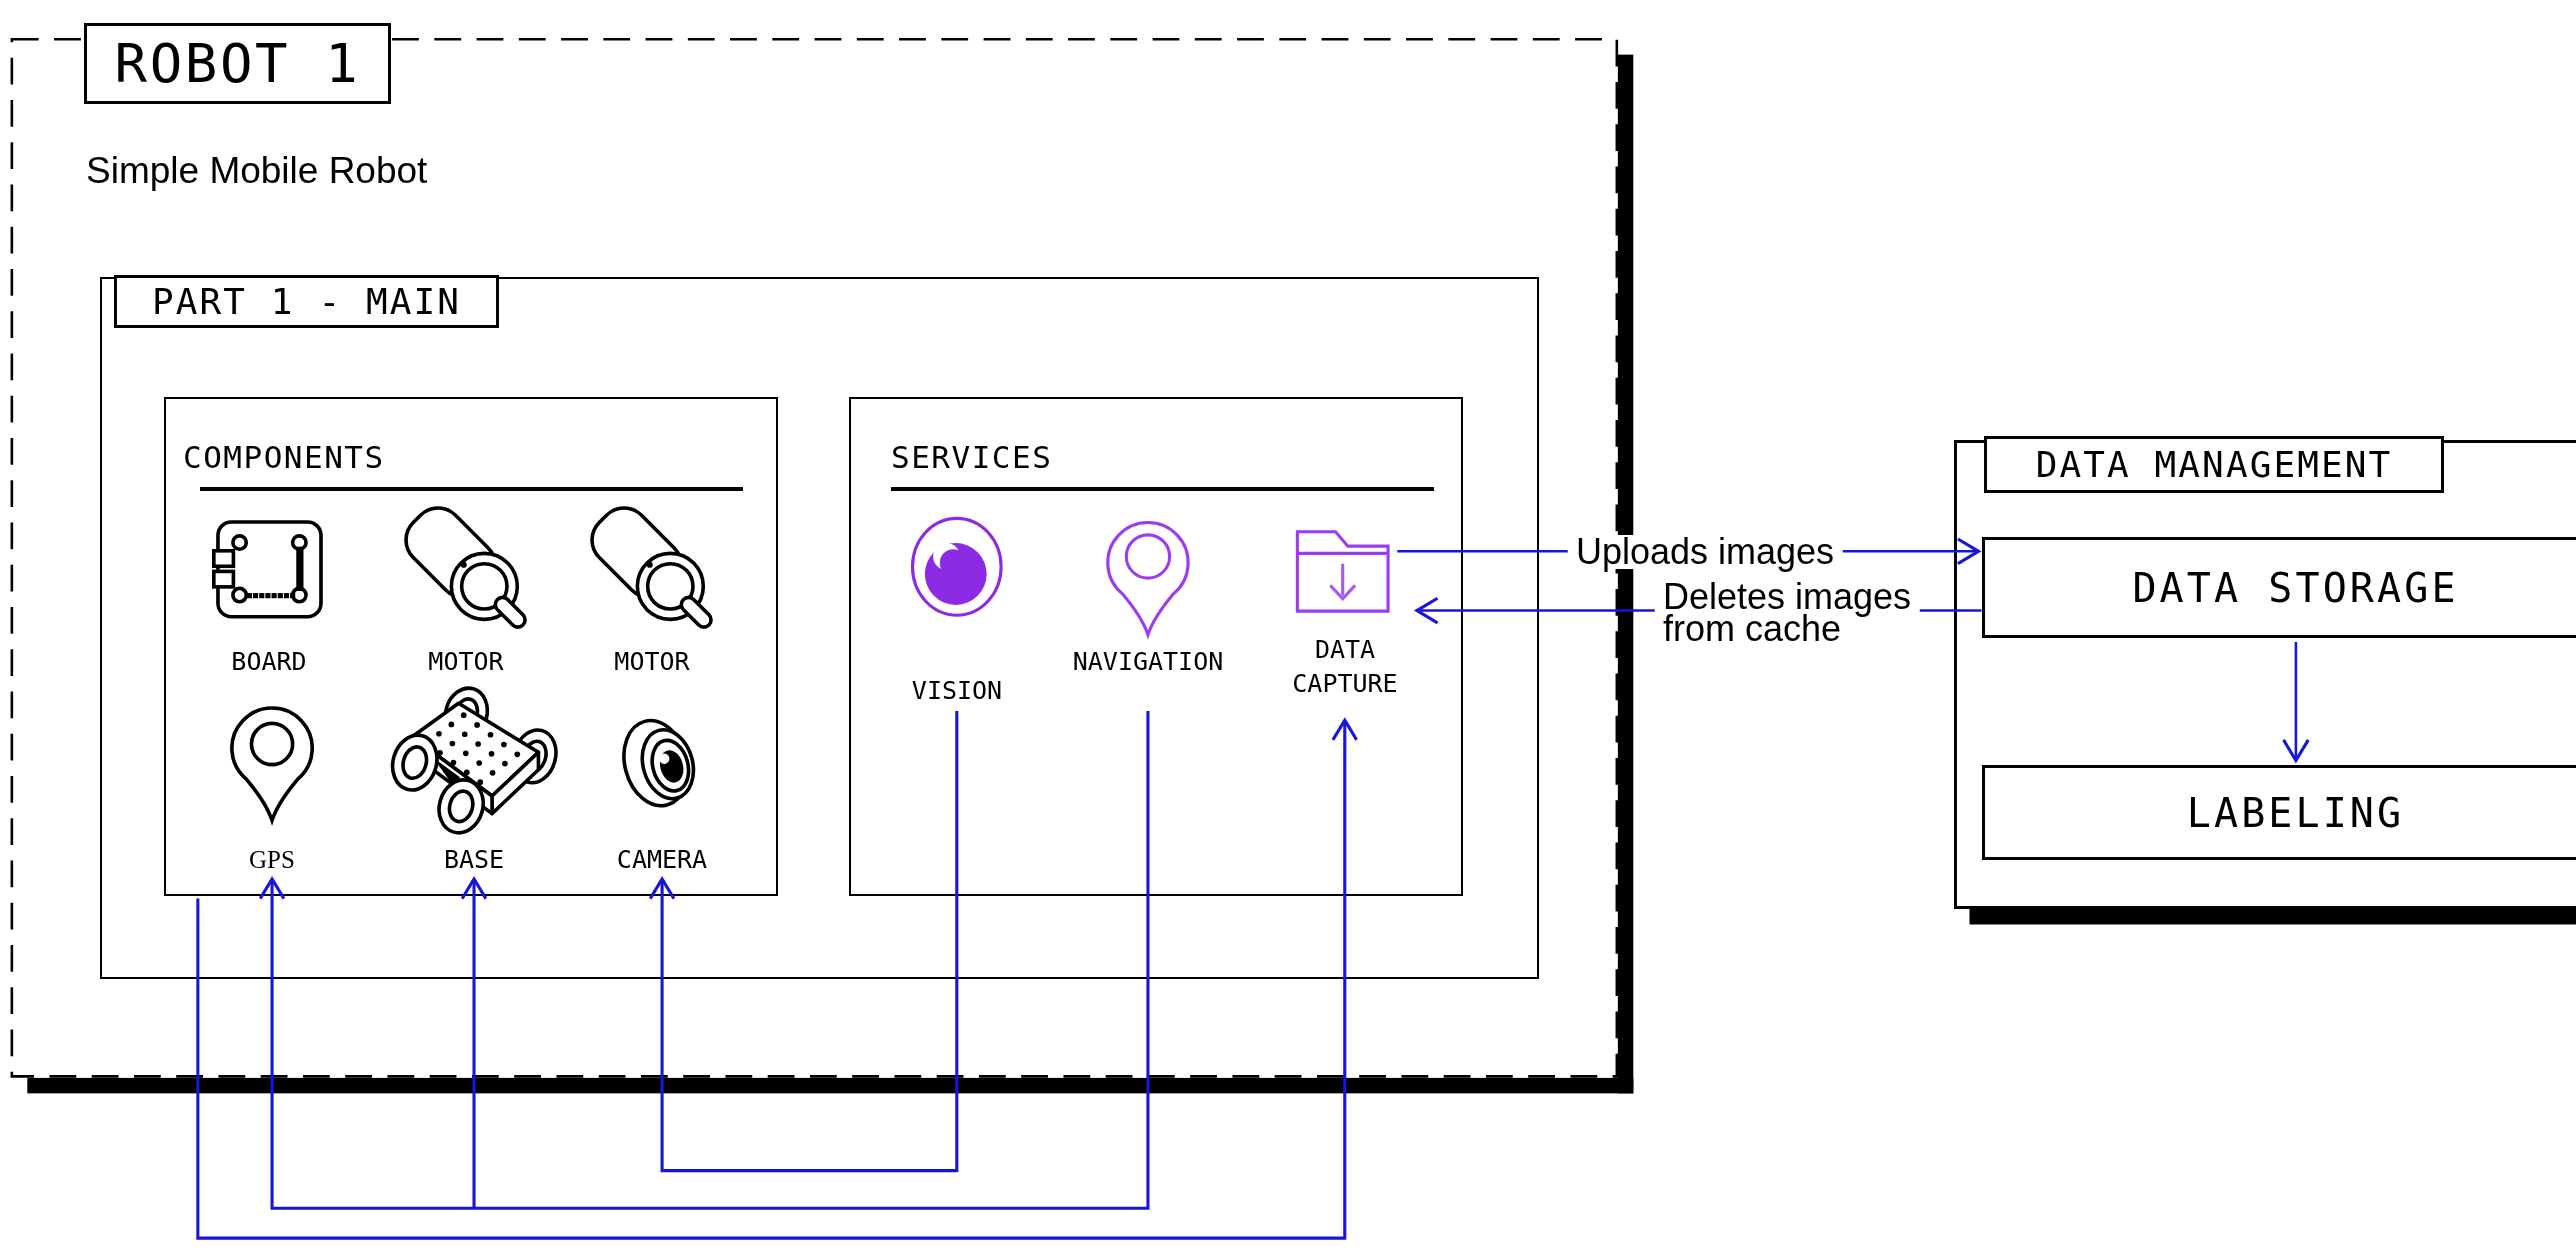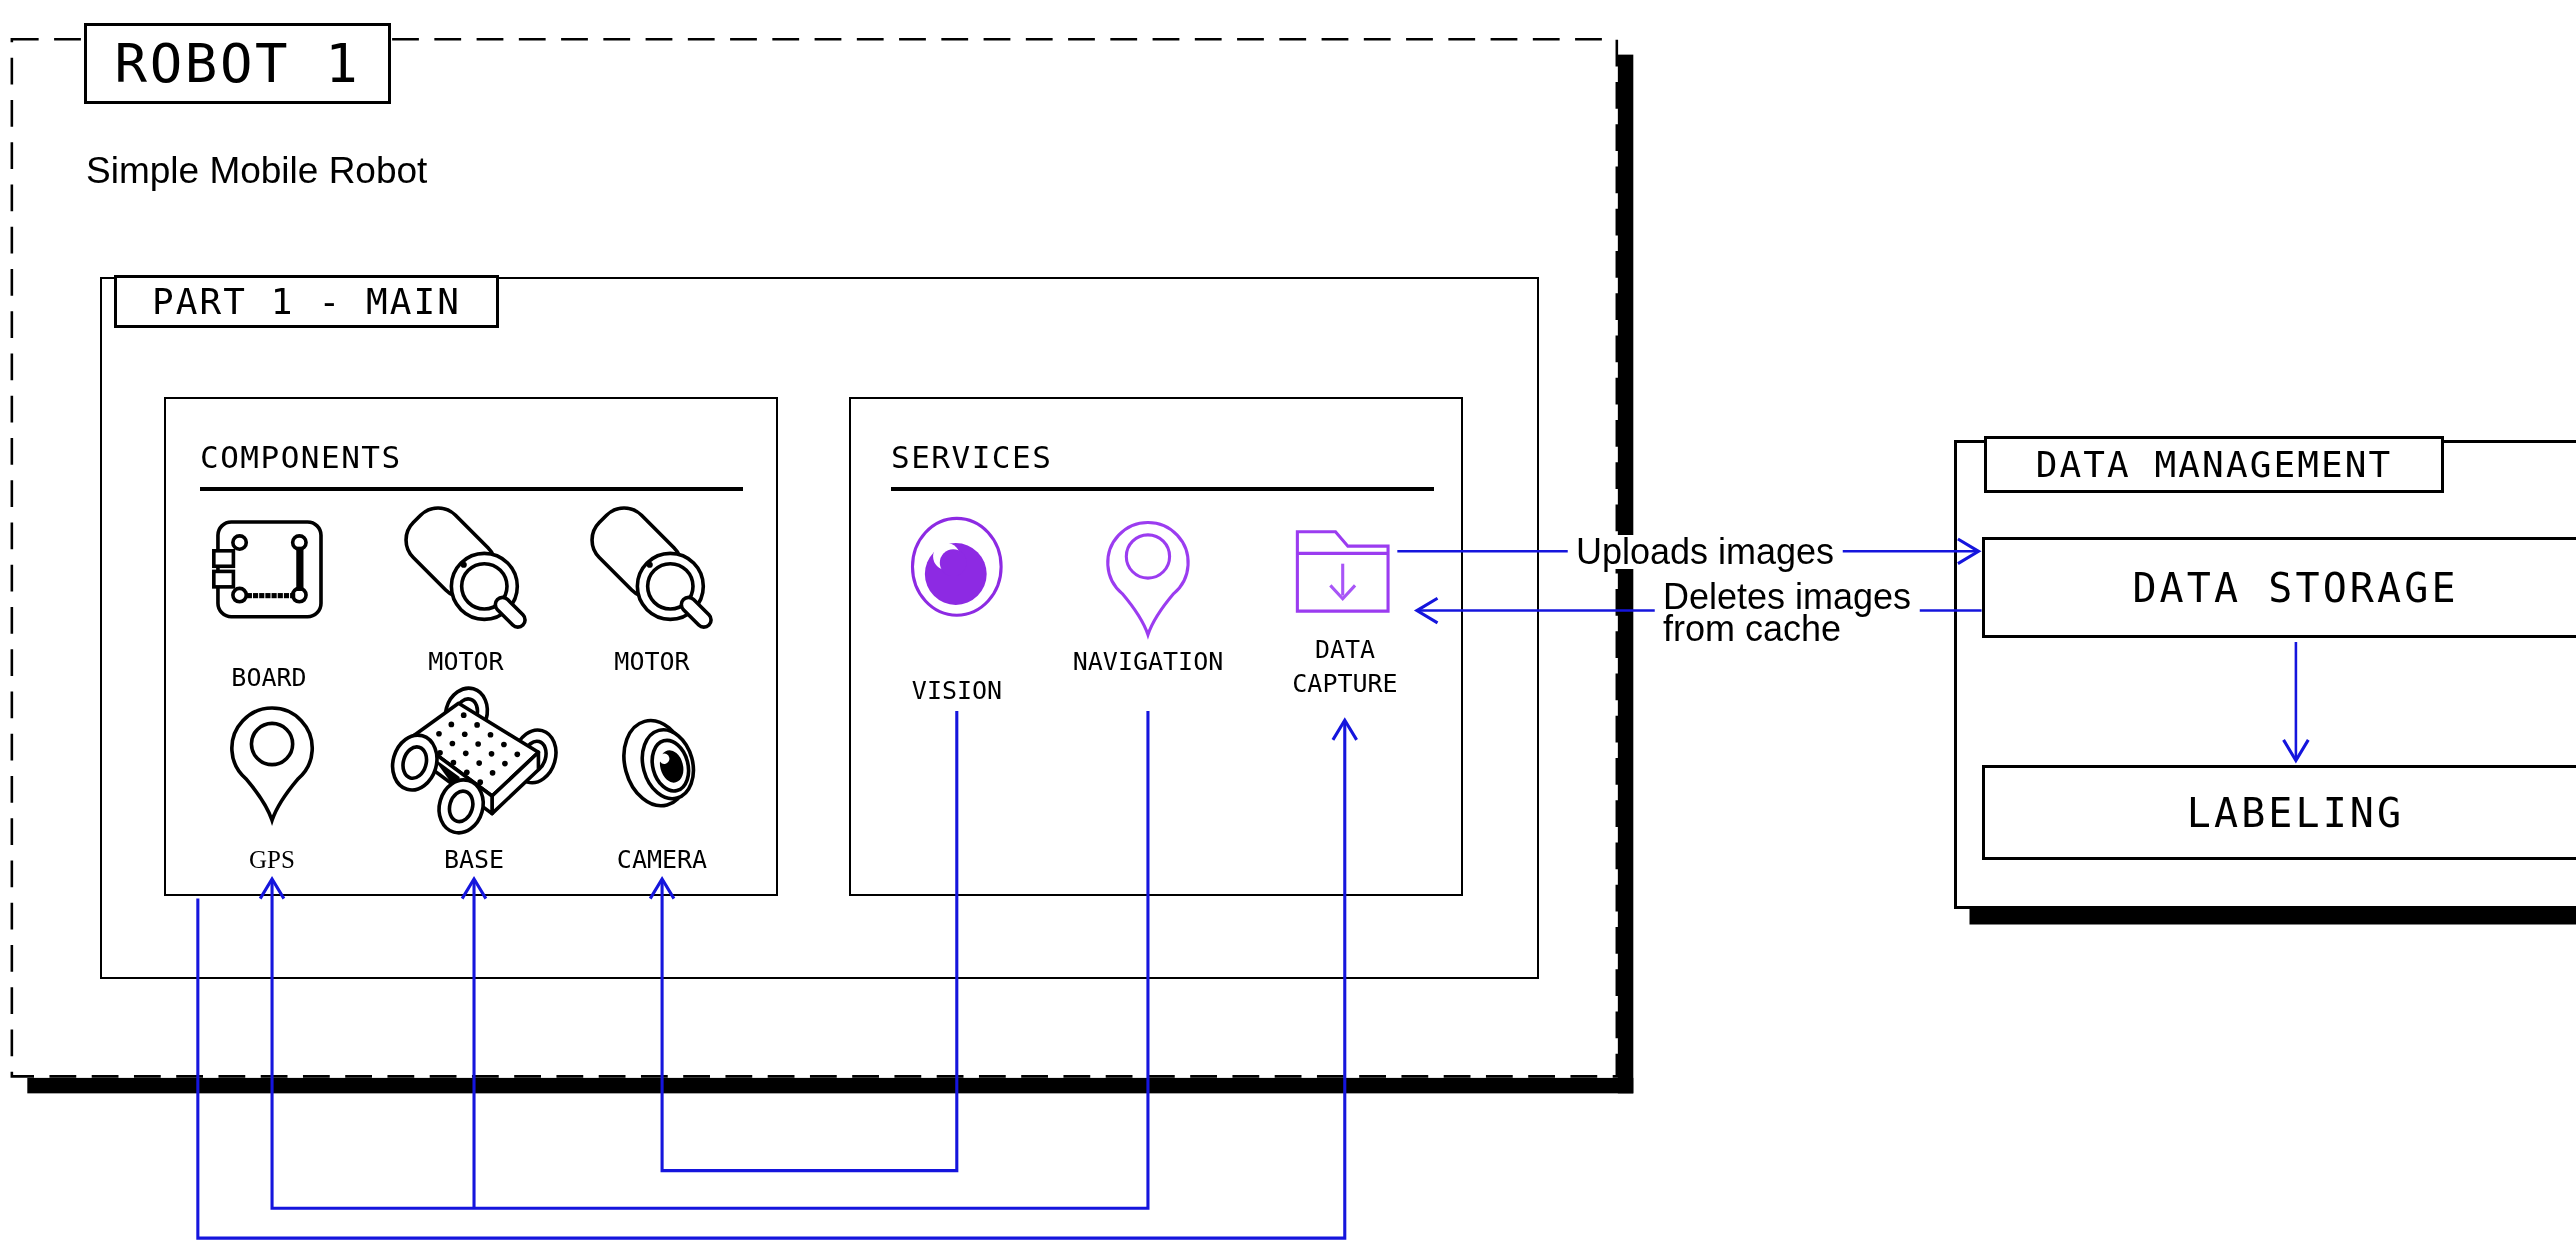--- a/index.html
+++ b/index.html
@@ -239,25 +239,25 @@
   <div class="titlebox mono" style="left:84px;top:7.2px;width:307px;height:81px;font-size:54px;">
     <span>ROBOT 1</span>
   </div>
 
   <div class="lbl sans" style="left:86px;top:150px;font-size:37px;white-space:nowrap;">Simple Mobile Robot</div>
 
   <div class="titlebox mono" style="left:114px;top:259px;width:385px;height:53px;font-size:36px;border-width:3.1px;letter-spacing:2.1px;text-align:center;">
     <span>PART 1 - MAIN</span>
   </div>
 
-  <div class="lbl mono section-title" style="left:200px;top:439px;">COMPONENTS</div>
+  <div class="lbl mono section-title" style="left:183px;top:439px;">COMPONENTS</div>
 
   <div class="lbl mono section-title" style="left:891px;top:439px;">SERVICES</div>
 
-  <div class="lbl mono item-label center-x" style="left:269px;top:647px;margin-top:16px;">BOARD</div>
+  <div class="lbl mono item-label center-x" style="left:269px;top:647px;">BOARD</div>
   <div class="lbl mono item-label center-x" style="left:466px;top:647px;">MOTOR</div>
   <div class="lbl mono item-label center-x" style="left:652px;top:647px;">MOTOR</div>
   <div class="lbl mono item-label center-x" style="left:272px;top:845px;font-family:Liberation Serif, serif;">GPS</div>
   <div class="lbl mono item-label center-x" style="left:474px;top:845px;">BASE</div>
   <div class="lbl mono item-label center-x" style="left:662px;top:845px;">CAMERA</div>
 
   <div class="lbl mono item-label center-x" style="left:957px;top:647px;margin-top:29px;">VISION</div>
   <div class="lbl mono item-label center-x" style="left:1148px;top:647px;">NAVIGATION</div>
   <div class="lbl mono item-label center-x" style="left:1345px;top:635px;">DATA</div>
   <div class="lbl mono item-label center-x" style="left:1345px;top:669px;">CAPTURE</div>

